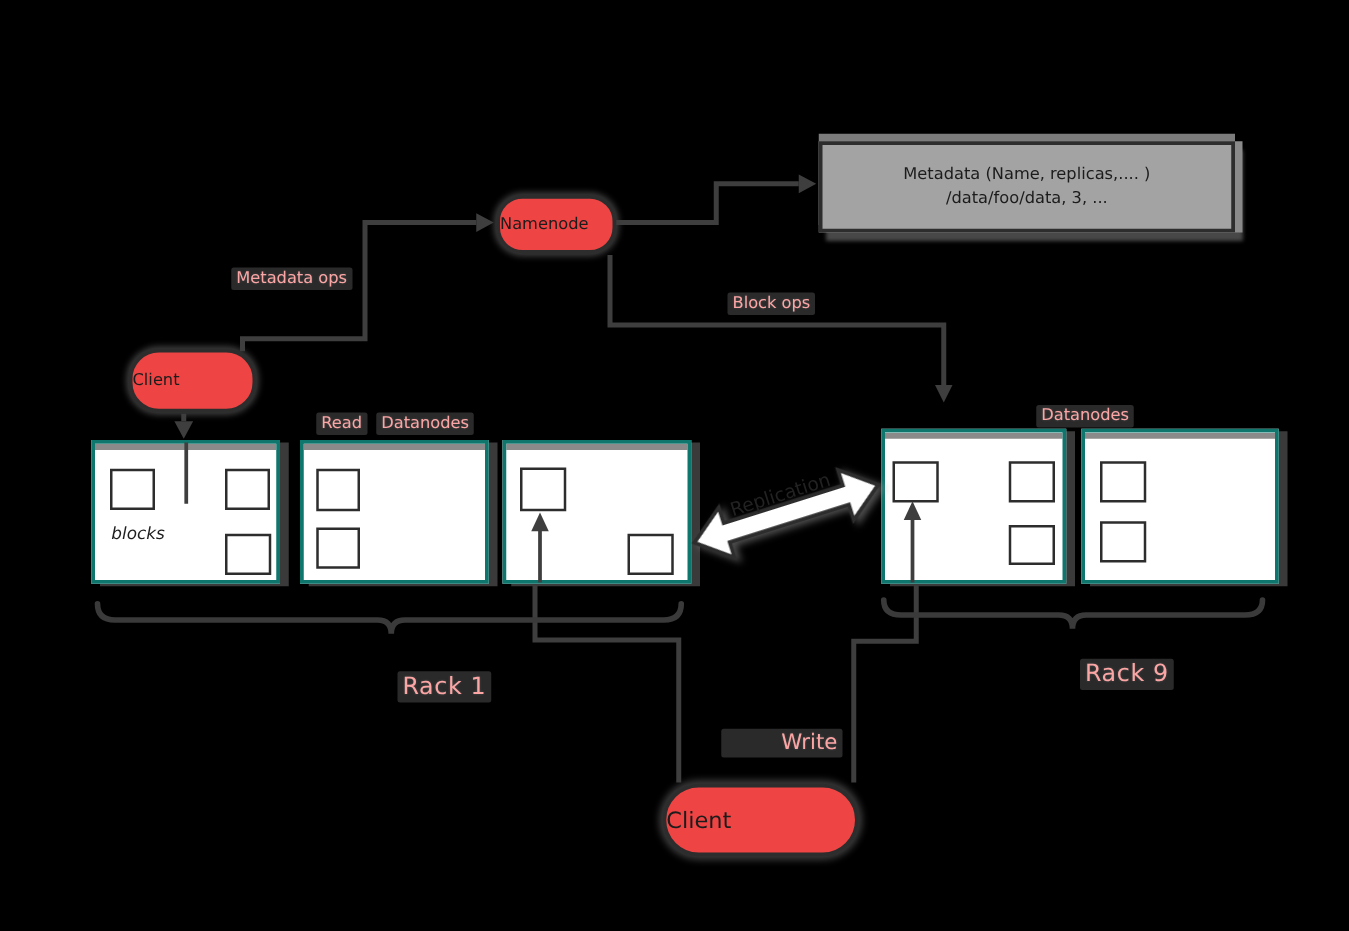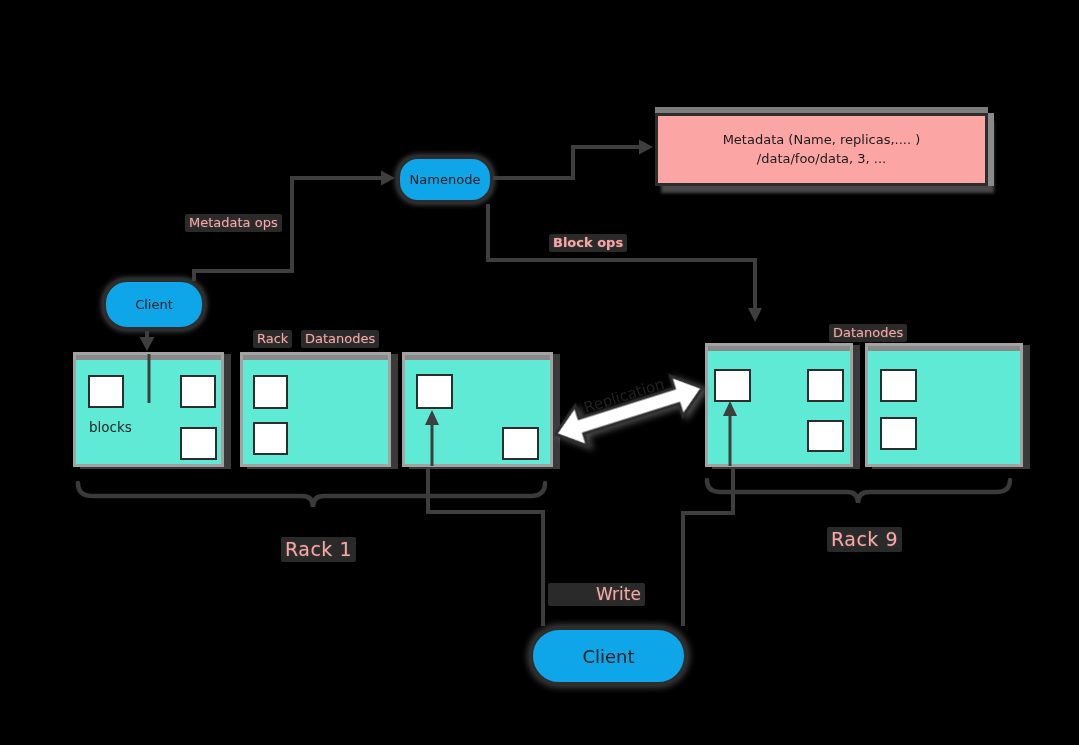--- a/index.html
+++ b/index.html
@@ -2,53 +2,54 @@
 <html><head>
 <meta charset="utf-8">
 <style>
   html,body{margin:0;padding:0;background:#000;}
   body{width:1079px;height:745px;font-family:"DejaVu Sans","Liberation Sans",sans-serif;}
   *{box-sizing:border-box;}
   .canvas{position:relative;width:1079px;height:745px;background:#000000;overflow:hidden;}
 
   
   .stadium{
-    position:absolute;background:#0ea5e9;border:3px solid #2d2d2d;
-    display:flex;align-items:center;justify-content:center;
+    position:absolute;background:#ef4444;border:3px solid #2d2d2d;
+    display:flex;align-items:center;
     color:#1c1c1c;box-shadow:0 0 5px 2px rgba(140,140,140,0.45);
   }
   .namenode{left:397px;top:156px;width:96px;height:47px;border-radius:21px;font-size:13px;}
   .client-top{left:103px;top:279px;width:102px;height:51px;border-radius:24px;font-size:13px;}
   .client-bottom{left:530px;top:627px;width:157px;height:58px;border-radius:29px;font-size:18px;
     box-shadow:0 0 6px 3px rgba(130,130,130,0.45);}
 
   
   .meta-box{
     position:absolute;left:655px;top:113px;width:333px;height:73px;
-    background:#fca5a5;border:3px solid #2d2d2d;
+    background:#a3a3a3;border:3px solid #2d2d2d;
     display:flex;flex-direction:column;align-items:center;justify-content:center;
     color:#1c1c1c;font-size:13px;line-height:1.45;
     box-shadow:0 -6px 0 #7c7c7c, 6px 0 0 #8a8a8a, 6px 7px 3px rgba(90,90,90,0.8);
   }
 
   
   .dn{
-    position:absolute;background:#5eead4;border:3px solid #a3a3a3;
+    position:absolute;background:#ffffff;border:3px solid #0f766e;
     box-shadow:inset 0 5px 0 #8a8a8a, 7px 2px 0 rgba(64,64,64,0.9);
+    font-style:italic;
   }
   .sq{position:absolute;background:#ffffff;border:2.5px solid #2d2d2d;}
   .blocks-label{position:absolute;color:#1f1f1f;font-size:13.5px;}
 
   
   .glabel{
     position:absolute;display:inline-block;color:#fca5a5;
     background:rgba(128,128,128,0.33);padding:1px 4px 2px;border-radius:2px;
     font-size:13px;white-space:nowrap;text-shadow:0 0 2px rgba(205,205,205,0.25);
   }
-  .glabel.big{font-size:19px;letter-spacing:0.5px;}
+  .glabel.big{font-size:19px;letter-spacing:0.5px;margin-left:37px;}
   .glabel.mid{font-size:17px;}
 
   svg.wires{position:absolute;left:0;top:0;pointer-events:none;}
 </style>
 </head>
 <body>
 
 <div class="canvas">
 
   <div class="meta-box">
@@ -87,25 +88,25 @@
     <div class="sq" style="left:6px;top:23px;width:37px;height:33px;"></div>
     <div class="sq" style="left:99px;top:23px;width:37px;height:33px;"></div>
     <div class="sq" style="left:99px;top:74px;width:37px;height:32px;"></div>
   </div>
   <div class="dn" style="left:865px;top:343px;width:158px;height:124px;">
     <div class="sq" style="left:12px;top:23px;width:37px;height:33px;"></div>
     <div class="sq" style="left:12px;top:71px;width:37px;height:33px;"></div>
   </div>
 
   <span class="glabel" style="left:185px;top:214px;">Metadata ops</span>
-  <span class="glabel" style="left:549px;top:234px;font-weight:bold;">Block ops</span>
-  <span class="glabel" style="left:253px;top:330px;">Rack</span>
+  <span class="glabel" style="left:582px;top:234px;">Block ops</span>
+  <span class="glabel" style="left:253px;top:330px;">Read</span>
   <span class="glabel" style="left:301px;top:330px;">Datanodes</span>
   <span class="glabel" style="left:829px;top:324px;">Datanodes</span>
-  <span class="glabel mid" style="left:548px;top:583px;padding-left:48px;">Write</span>
+  <span class="glabel mid" style="left:577px;top:583px;padding-left:48px;">Write</span>
   <span class="glabel big" style="left:281px;top:537px;">Rack 1</span>
   <span class="glabel big" style="left:827px;top:527px;">Rack 9</span>
 
   <svg class="wires" width="1079" height="745" viewBox="0 0 1079 745">
     <g stroke="#3e3e3e" stroke-width="4" fill="none">
 
       <path d="M194,281 L194,271 L292,271 L292,178 L381,178"></path>
 
       <path d="M493,178 L573,178 L573,147 L639,147"></path>
 

